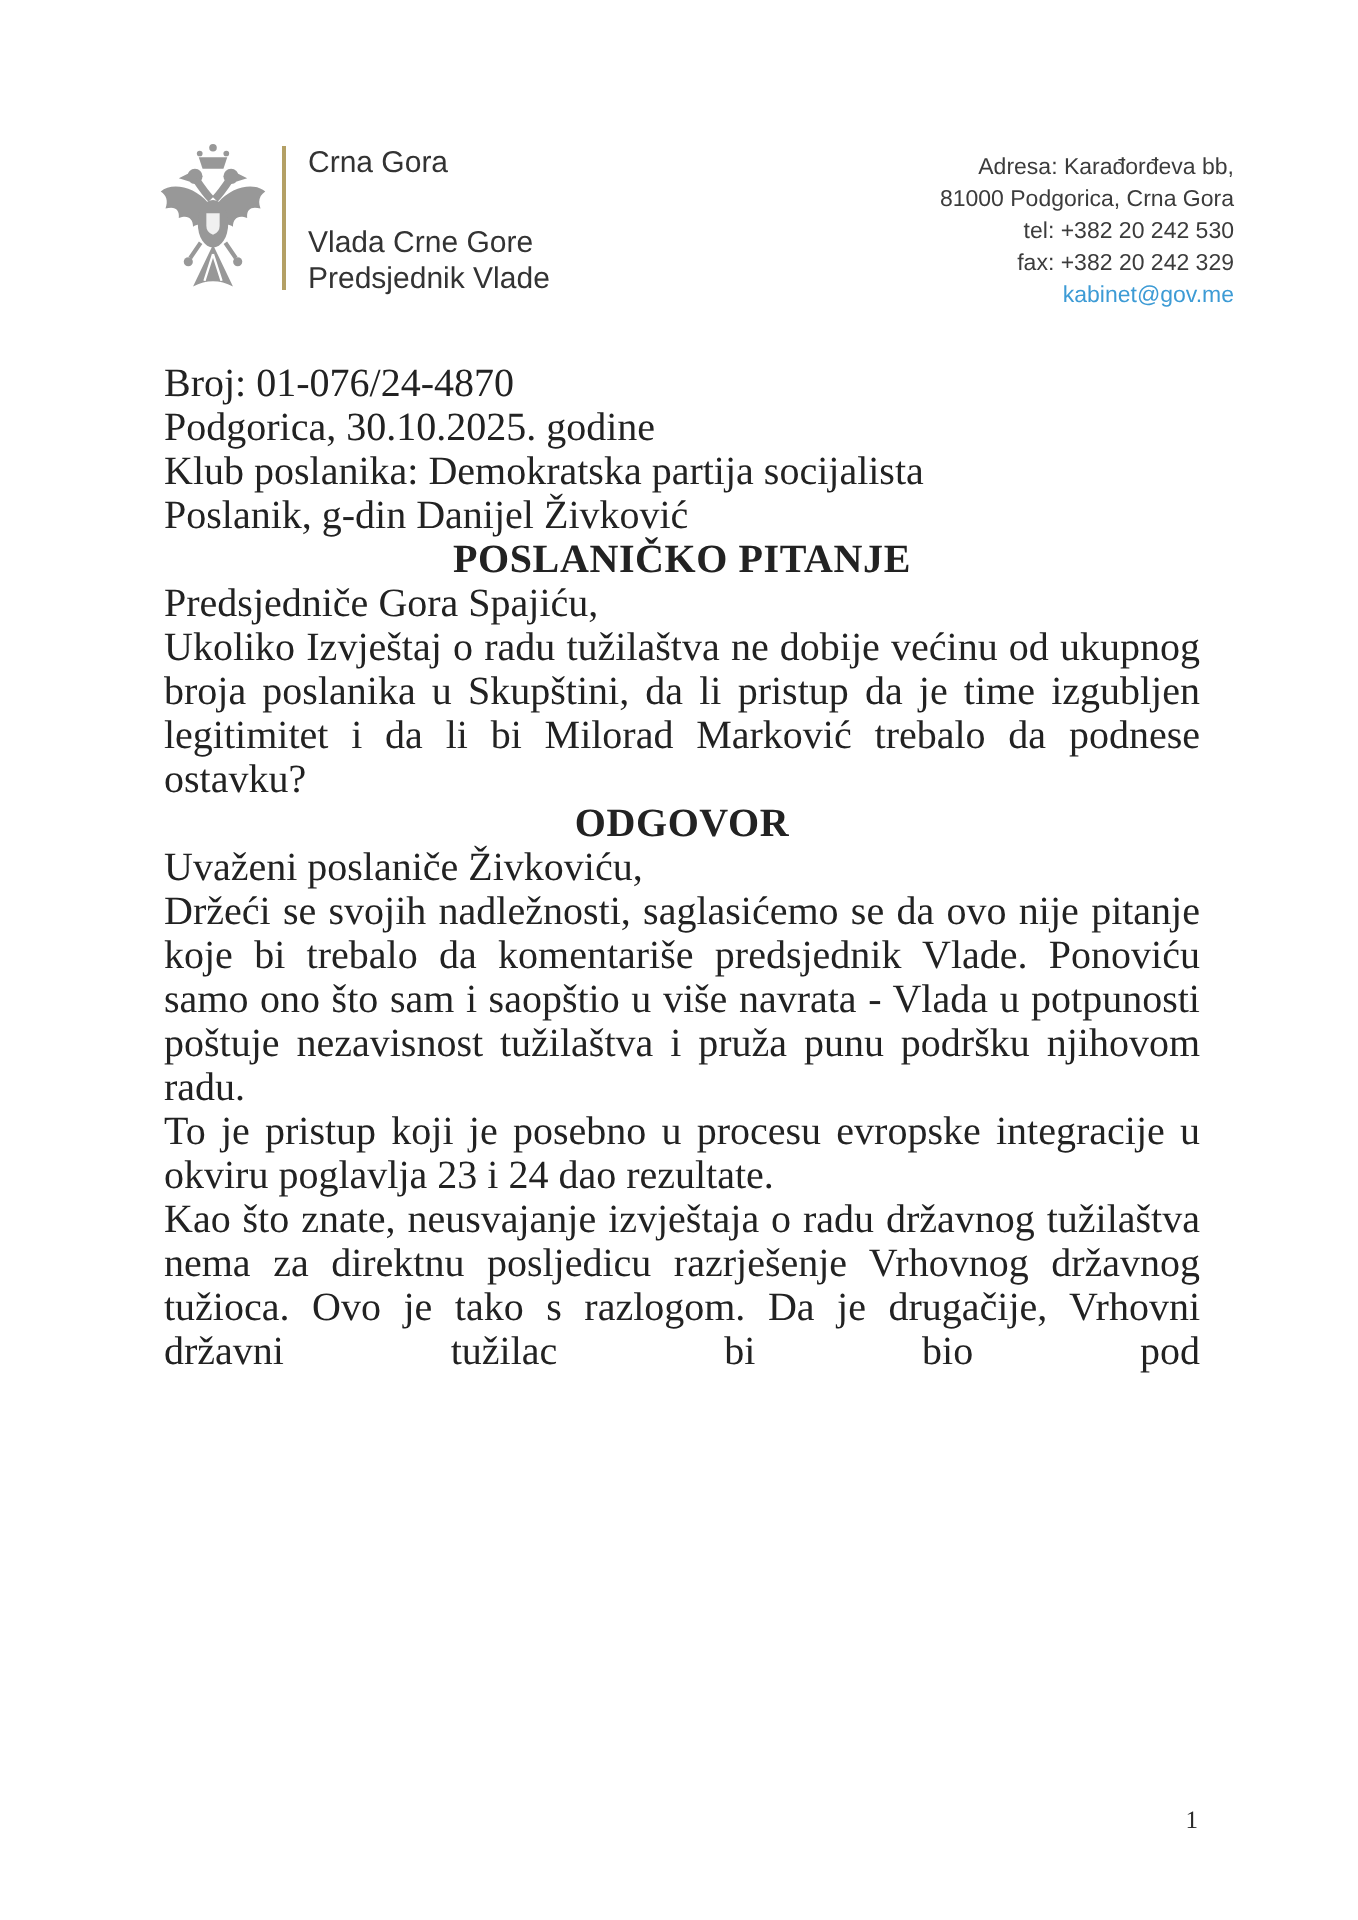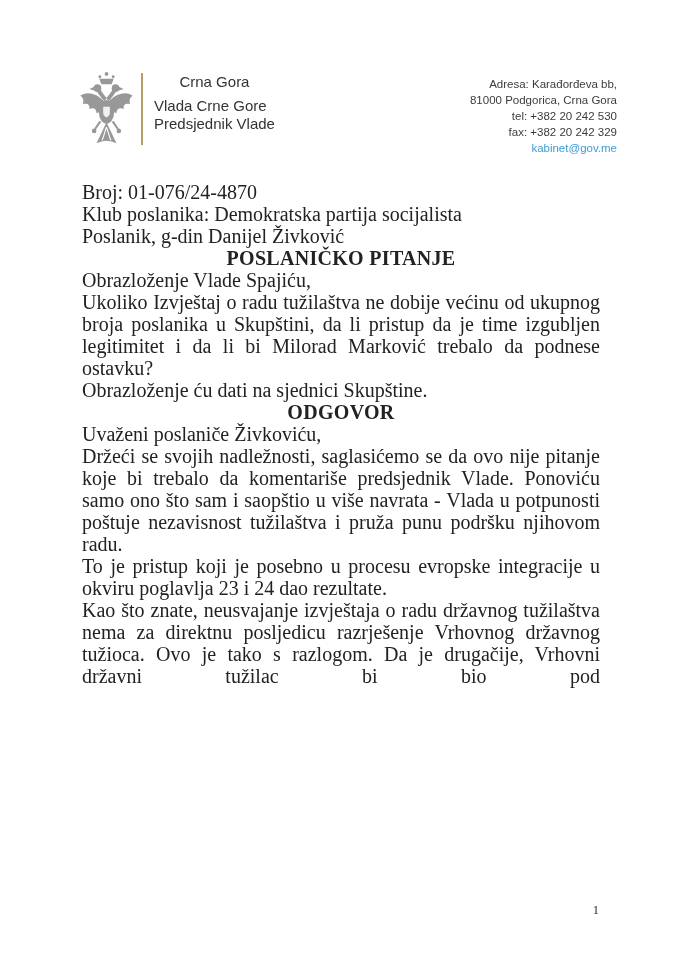--- a/index.html
+++ b/index.html
@@ -36,21 +36,21 @@
     flex: 0 0 auto;
   }
   .brand-text {
     margin-left: 11px;
     padding-top: 3px;
     font-family: "Liberation Sans", sans-serif;
     font-size: 15px;
     line-height: 18px;
     color: #333333;
   }
-  .brand-text .org-line-1 { margin-bottom: 6px; text-align: center; }
+  .brand-text .org-line-1 { margin-bottom: 22px; }
 
   .contact {
     font-family: "Liberation Sans", sans-serif;
     font-size: 11.5px;
     line-height: 16px;
     text-align: right;
     color: #3c3c3c;
     padding-top: 6px;
   }
   .contact a { color: var(--link-blue); text-decoration: none; }
@@ -143,31 +143,31 @@
       <div>81000 Podgorica, Crna Gora</div>
       <div>tel: +382 20 242 530</div>
       <div>fax: +382 20 242 329</div>
       <div><a href="#">kabinet@gov.me</a></div>
     </div>
   </div>
 
   <div class="content">
 
     <p>Broj: 01-076/24-4870</p>
+    <p>Podgorica, 30.10.2025. godine</p>
 
     <p class="club-block">Klub poslanika: Demokratska partija socijalista</p>
     <p>Poslanik, g-din Danijel Živković</p>
 
     <p class="title-center">POSLANIČKO PITANJE</p>
 
-    <p class="sal-q">Obrazloženje Vlade Spajiću,</p>
+    <p class="sal-q">Predsjedniče Gora Spajiću,</p>
 
     <p class="para q-para">Ukoliko Izvještaj o radu tužilaštva ne dobije većinu od ukupnog broja poslanika u Skupštini, da li pristup da je time izgubljen legitimitet i da li bi Milorad Marković trebalo da podnese ostavku?</p>
 
-    <p class="q-note">Obrazloženje ću dati na sjednici Skupštine.</p>
 
     <p class="title-center title-a">ODGOVOR</p>
 
     <p class="sal-a">Uvaženi poslaniče Živkoviću,</p>
 
     <p class="para a-p1">Držeći se svojih nadležnosti, saglasićemo se da ovo nije pitanje koje bi trebalo da komentariše predsjednik Vlade. Ponoviću samo ono što sam i saopštio u više navrata - Vlada u potpunosti poštuje nezavisnost tužilaštva i pruža punu podršku njihovom radu.</p>
     <p class="para a-p2">To je pristup koji je posebno u procesu evropske integracije u okviru poglavlja 23 i 24 dao rezultate.</p>
     <p class="para a-p3">Kao što znate, neusvajanje izvještaja o radu državnog tužilaštva nema za direktnu posljedicu razrješenje Vrhovnog državnog tužioca. Ovo je tako s razlogom. Da je drugačije, Vrhovni državni tužilac bi bio pod</p>
   </div>
 

